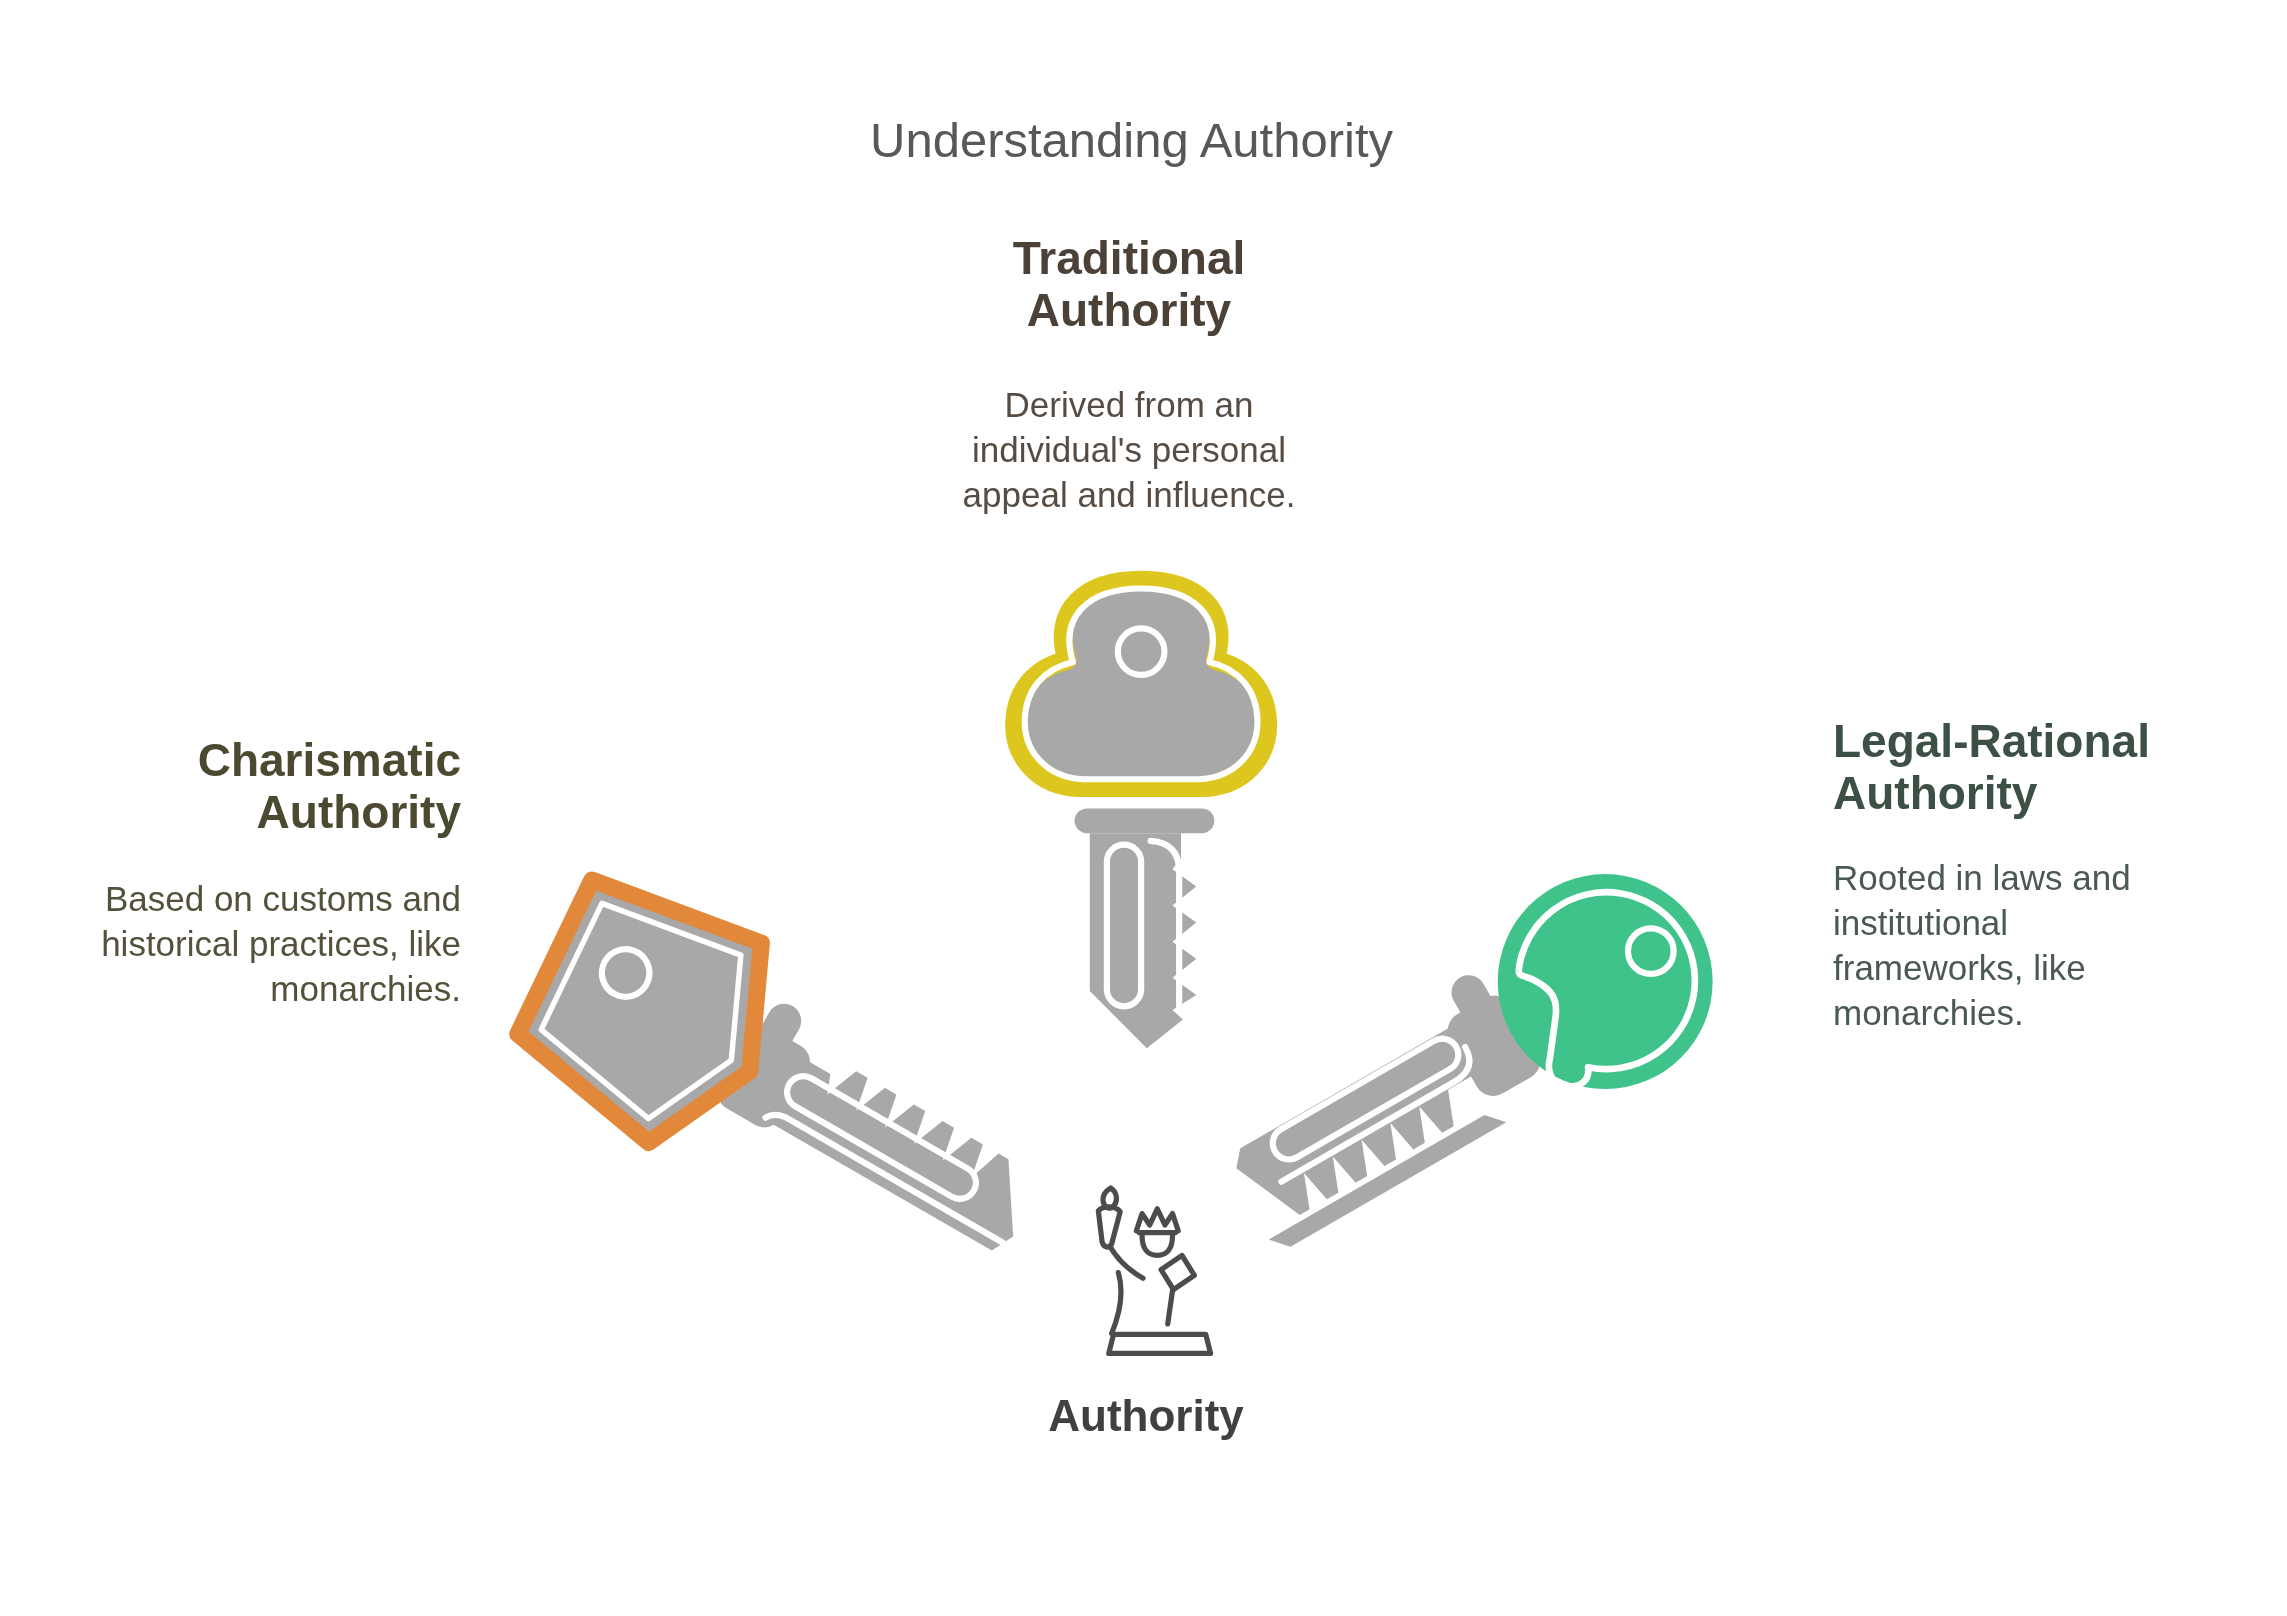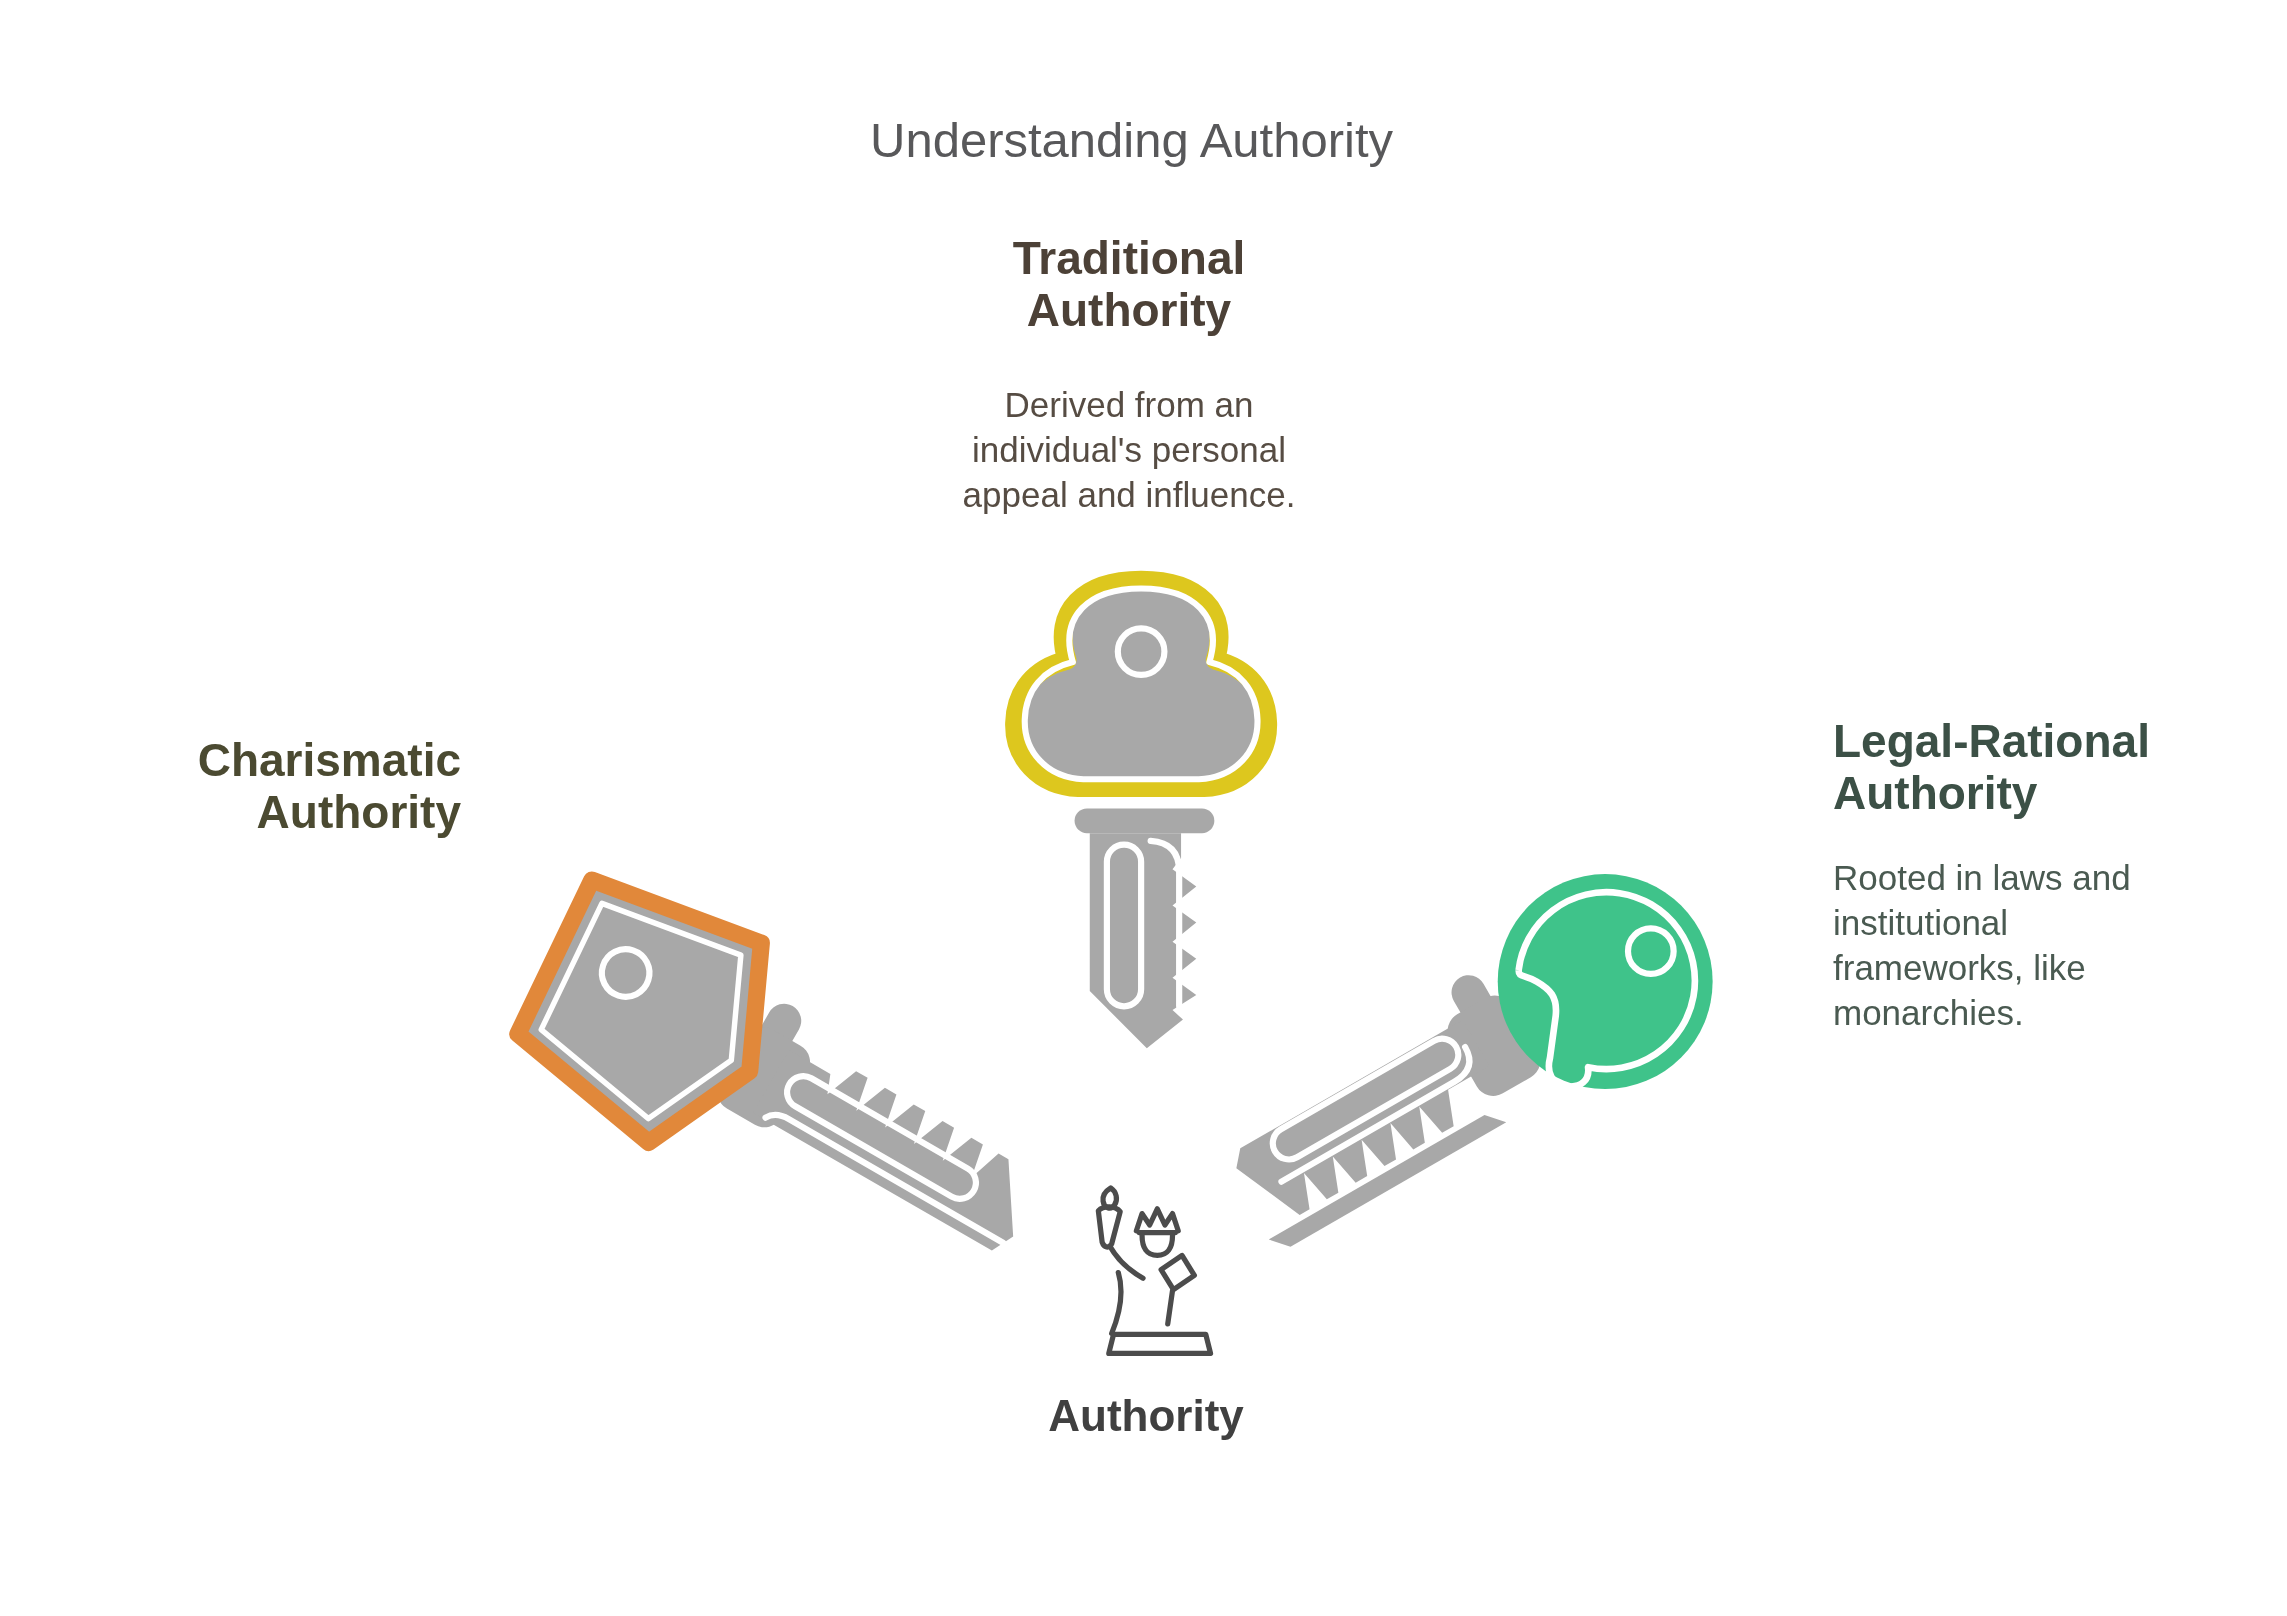--- a/index.html
+++ b/index.html
@@ -47,20 +47,23 @@
     <div class="heading">Traditional
 Authority</div>
     <div class="body-text">Derived from an
 individual's personal
 appeal and influence.</div>
   </div>
 
   <div id="traditional-block" class="abs">
     <div class="heading">Charismatic
 Authority</div>
+    <div class="body-text">Based on customs and
+historical practices, like
+monarchies.</div>
   </div>
 
   <div id="legal-block" class="abs">
     <div class="heading">Legal-Rational
 Authority</div>
     <div class="body-text">Rooted in laws and
 institutional
 frameworks, like
 monarchies.</div>
   </div>

